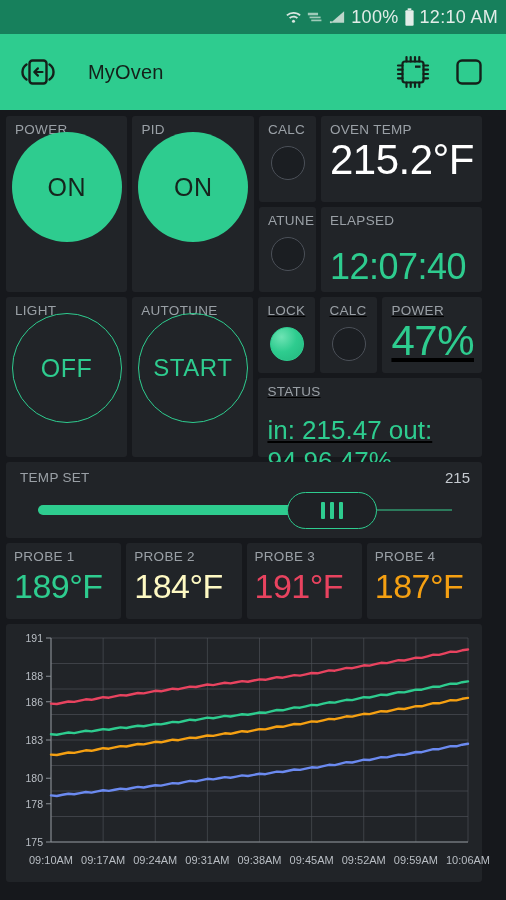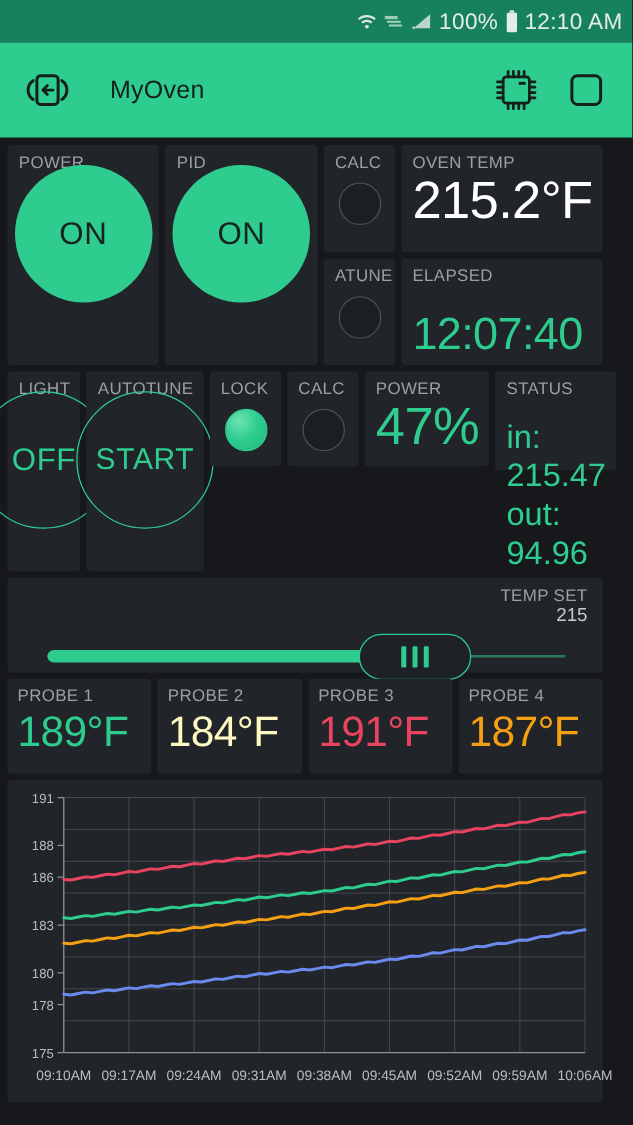--- a/index.html
+++ b/index.html
@@ -70,21 +70,21 @@
   }
 
   
   .readout-value { font-size: 42px; line-height: 46px; letter-spacing: -.5px; }
   .readout-value.white { color: #ffffff; }
   .readout-value.green { color: #2ecc8f; }
   .readout-value.mid { font-size: 36px; line-height: 40px; }
 
   
   .slider-card { height: 76px; width: 100%; padding: 7px 12px 0 14px; }
-  .slider-head { display: flex; justify-content: space-between; align-items: flex-end; flex-direction: column; }
+  .slider-head { display: flex; justify-content: space-between; align-items: center; }
   .slider-value { color: #c4c9cf; font-size: 15px; }
   .slider-track-wrap { position: relative; height: 44px; margin-top: 2px; }
   .track-bg {
     position: absolute; top: 21px; left: 18px; right: 18px; height: 2px;
     background: #2c7a5c;
   }
   .track-fill {
     position: absolute; top: 17px; left: 18px; height: 10px; border-radius: 5px;
     background: #2ecc8f;
   }
@@ -215,21 +215,21 @@
       <div class="card btn-card short">
         <div class="card-label">LIGHT</div>
         <div class="round-btn outline">OFF</div>
       </div>
 
       <div class="card btn-card short">
         <div class="card-label">AUTOTUNE</div>
         <div class="round-btn outline sm">START</div>
       </div>
 
-      <div style="display:flex;flex-direction:row;gap:5px;flex:1;">
+      <div style="display:flex;flex-direction:column;gap:5px;flex:1;text-decoration:underline;">
         <div style="display:flex;gap:5px;">
           <div class="card led-card" style="height:76px;">
             <div class="card-label">LOCK</div>
             <div class="led on"></div>
           </div>
           <div class="card led-card" style="height:76px;">
             <div class="card-label">CALC</div>
             <div class="led off"></div>
           </div>
           <div class="card" style="height:76px;flex:1;">

